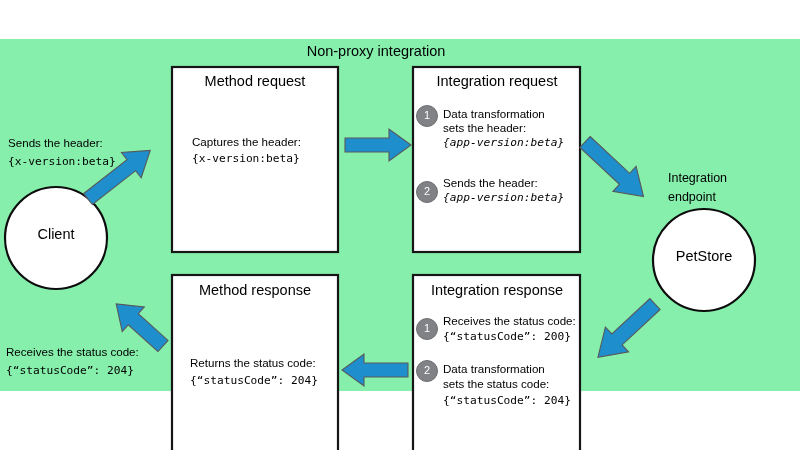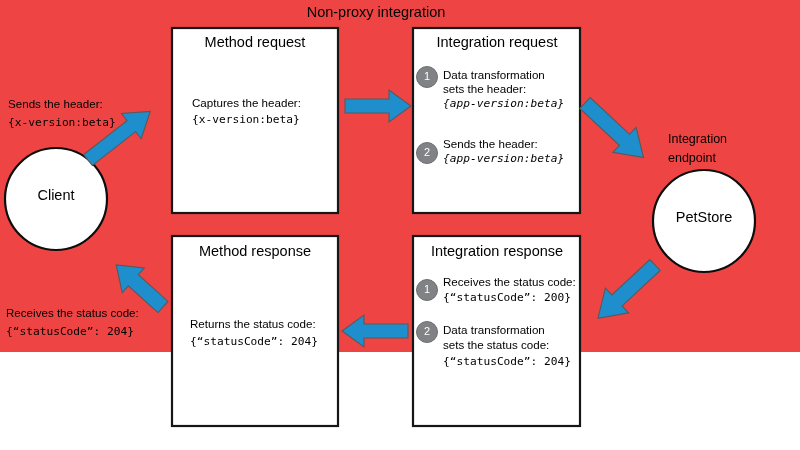--- a/index.html
+++ b/index.html
@@ -10,21 +10,22 @@
   body {
     width: 800px;
     height: 450px;
     overflow: hidden;
     font-family: "Liberation Sans", sans-serif;
   }
   #diagram-root {
     position: relative;
     width: 800px;
     height: 352px;
-    background: #ef4444;
+    background: #86efac;
+    margin-top: 39px;
   }
   svg#diagram-svg {
     position: absolute;
     top: 0;
     left: 0;
     width: 800px;
     height: 450px;
   }
   .box-rect {
     fill: #ffffff;

